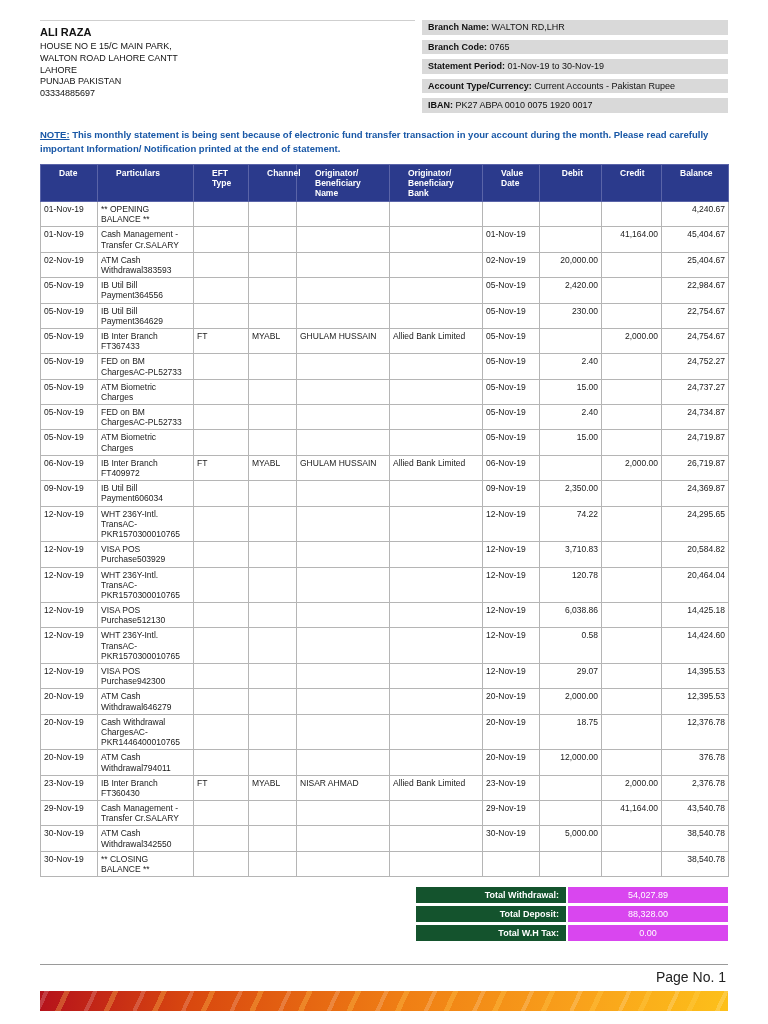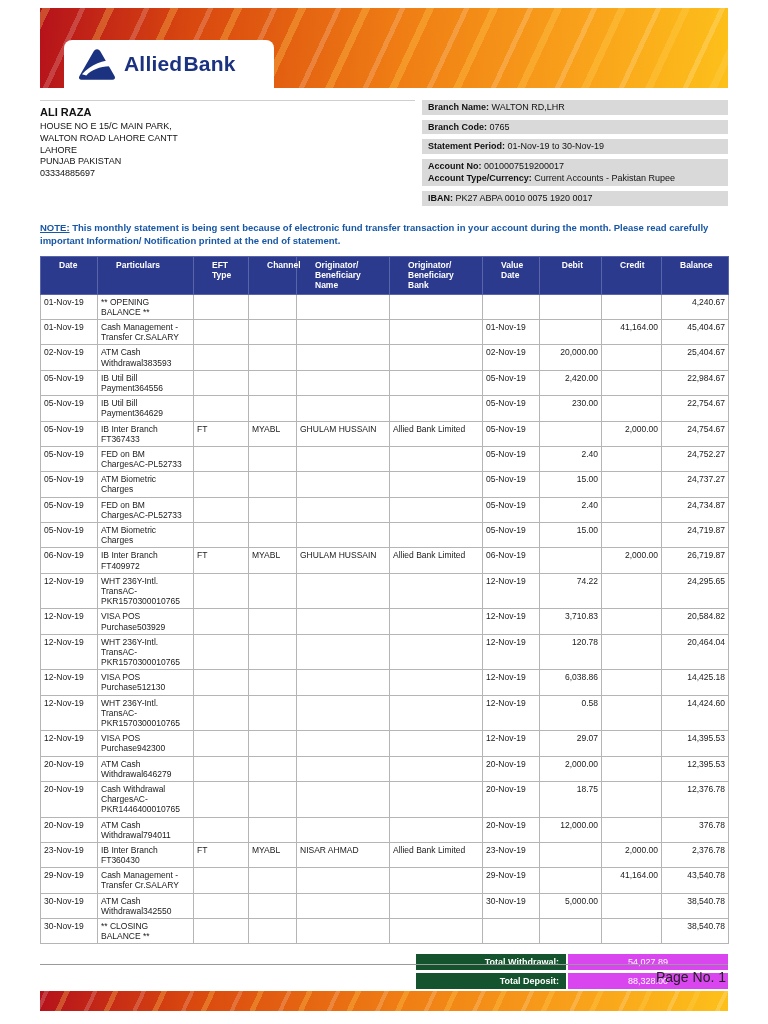--- a/index.html
+++ b/index.html
@@ -61,29 +61,20 @@
     background:repeating-linear-gradient(115deg,
       rgba(255,255,255,0.18) 0 4px, transparent 4px 18px,
       rgba(255,210,90,0.30) 18px 23px, transparent 23px 44px); }
 </style>
 </head>
 <body>
 
 <div class="page">
   <div class="content">
 
-    <div class="banner">
-      <div class="logo-box">
-        <svg class="logo-mark" viewBox="0 0 48 40" aria-hidden="true">
-          <path d="M24 1.5 C26.2 1.5 27.4 2.6 28.5 4.6 L46.3 35.6 C47.5 37.9 46.3 40 43.4 40 L4.6 40 C1.7 40 0.5 37.9 1.7 35.6 L19.5 4.6 C20.6 2.6 21.8 1.5 24 1.5 Z" fill="#1b3281"></path>
-          <path d="M5 33 C17 20.5 33 14.5 47 14.8 L41 23 C29 22.5 16.5 28 10.5 34.5 Z" fill="#ffffff"></path>
-        </svg>
-        <div class="logo-text"><span>Allied</span><span class="bank">Bank</span></div>
-      </div>
-    </div>
 
     <div class="info-section">
       <div class="holder">
         <div class="name">ALI RAZA</div>
         <div id="address-lines">
             <div>HOUSE NO E 15/C MAIN PARK,</div>
             <div>WALTON ROAD LAHORE CANTT</div>
             <div>LAHORE</div>
             <div>PUNJAB PAKISTAN</div>
             <div>03334885697</div>
@@ -93,21 +84,20 @@
           <div class="info-row">
             <div><b>Branch Name:</b> WALTON RD,LHR</div>
           </div>
           <div class="info-row">
             <div><b>Branch Code:</b> 0765</div>
           </div>
           <div class="info-row">
             <div><b>Statement Period:</b> 01-Nov-19 to 30-Nov-19</div>
           </div>
           <div class="info-row">
-            <div><b>Account No:</b> 0010007519200017</div>
             <div><b>Account Type/Currency:</b> Current Accounts - Pakistan Rupee</div>
           </div>
           <div class="info-row">
             <div><b>IBAN:</b> PK27 ABPA 0010 0075 1920 0017</div>
           </div>
         </div>
     </div>
 
     <div class="note"><u><b>NOTE:</b></u><span> This monthly statement is being sent because of electronic fund transfer transaction in your account during the month. Please read carefully important Information/ Notification printed at the end of statement.</span></div>
 
@@ -267,20 +257,32 @@
             <td>FT</td>
             <td>MYABL</td>
             <td>GHULAM HUSSAIN</td>
             <td>Allied Bank Limited</td>
             <td>06-Nov-19</td>
             <td class="num"></td>
             <td class="num">2,000.00</td>
             <td class="num">26,719.87</td>
           </tr>
           <tr>
+            <td>09-Nov-19</td>
+            <td>IB Util Bill Payment606034</td>
+            <td></td>
+            <td></td>
+            <td></td>
+            <td></td>
+            <td>09-Nov-19</td>
+            <td class="num">2,350.00</td>
+            <td class="num"></td>
+            <td class="num">24,369.87</td>
+          </tr>
+          <tr>
             <td>12-Nov-19</td>
             <td>WHT 236Y-Intl. TransAC-PKR1570300010765</td>
             <td></td>
             <td></td>
             <td></td>
             <td></td>
             <td>12-Nov-19</td>
             <td class="num">74.22</td>
             <td class="num"></td>
             <td class="num">24,295.65</td>

